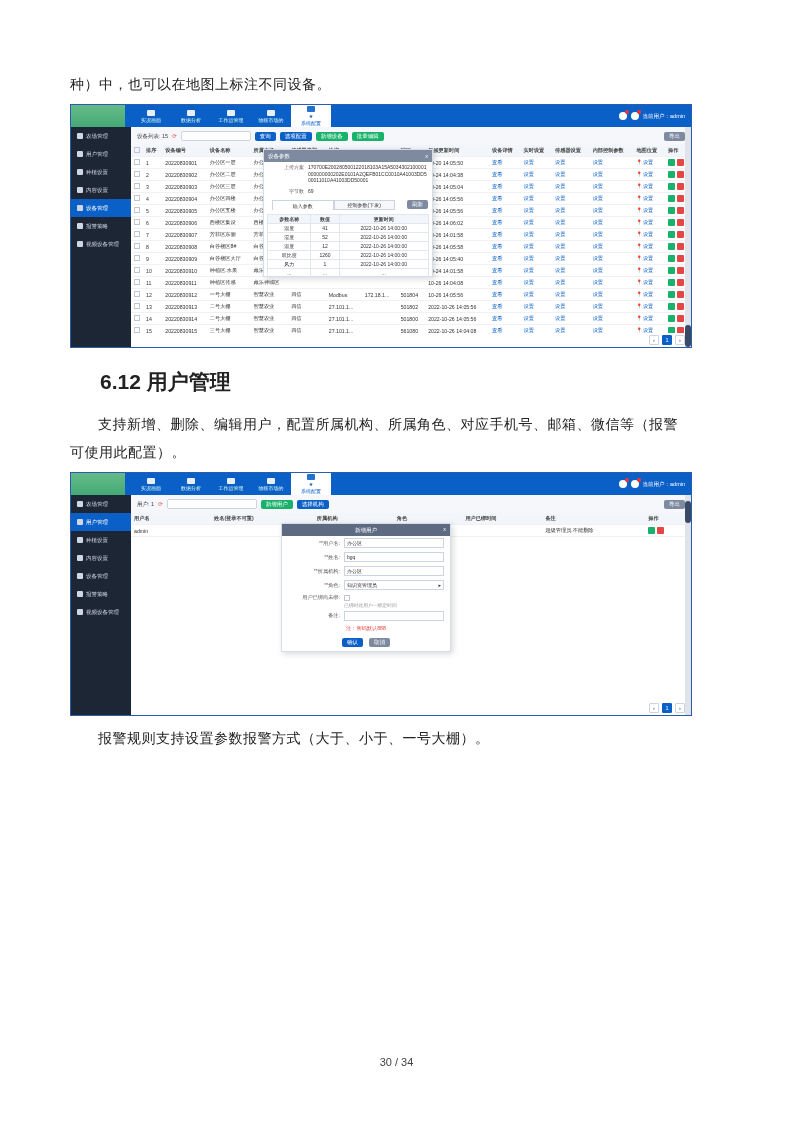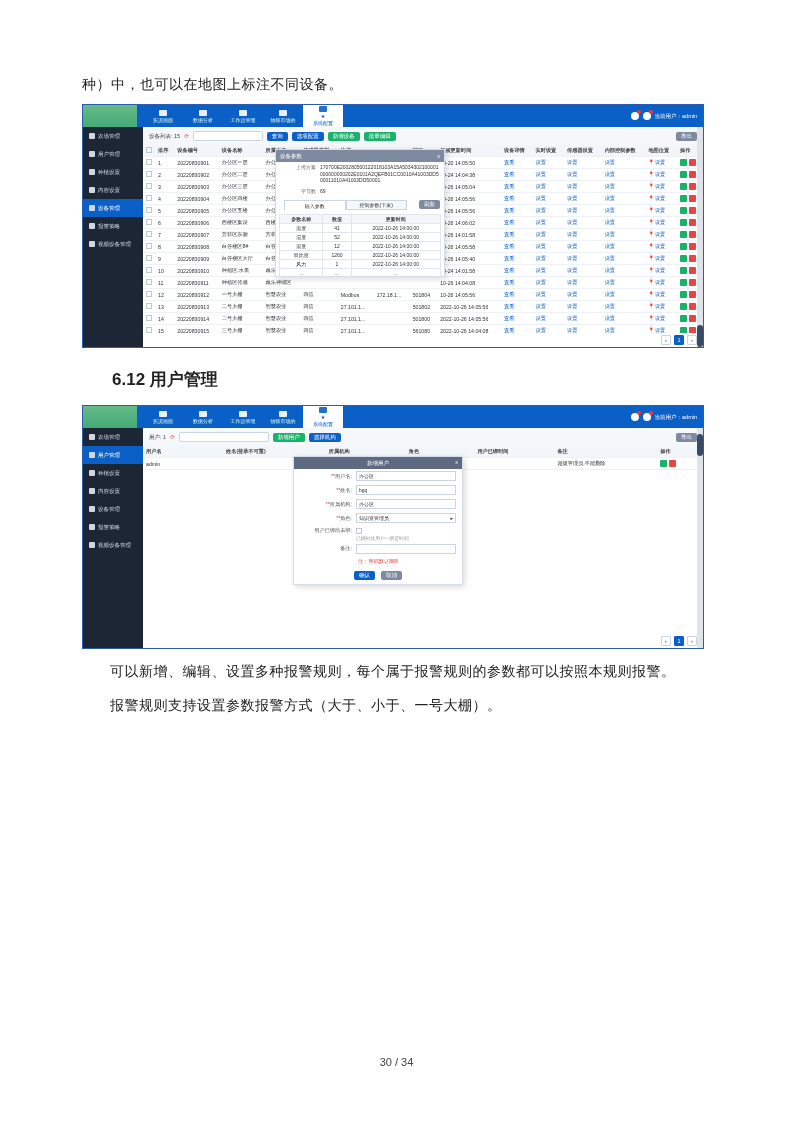--- a/index.html
+++ b/index.html
@@ -1,20 +1,20 @@
 <!DOCTYPE html>
 <html><head>
 <meta charset="utf-8">
 <style>
   *{box-sizing:border-box;margin:0;padding:0;font-family:"Microsoft YaHei","SimSun",sans-serif;}
   body{width:793px;height:1122px;background:#fff;position:relative;color:#222;}
-  .page{position:absolute;left:82px;top:70px;width:622px;}
+  .page{position:absolute;left:70px;top:70px;width:622px;}
   .para{font-size:14px;line-height:2;letter-spacing:0.5px;margin-bottom:6px;}
   .indent{text-indent:2em;}
-  h2{font-size:17px;font-weight:700;margin:20px 0 14px 30px;}
+  h2{font-size:21px;font-weight:700;margin:20px 0 14px 30px;}
   .shot{border:1px solid #2a5db0;margin:4px 0 8px 0;width:622px;background:#e9eef5;font-size:6px;color:#333;overflow:hidden;position:relative;}
   
   .topnav{height:22px;background:#0b60c8;display:flex;align-items:center;color:#fff;}
   .logo{width:54px;height:22px;background:linear-gradient(#6b8,#4a7);margin-right:6px;}
   .navitem{width:40px;height:22px;display:flex;flex-direction:column;align-items:center;justify-content:center;font-size:5px;color:#dfe;gap:1px;}
   .navitem .ic{width:8px;height:6px;background:#fff;opacity:.9;border-radius:1px;}
   .navitem.active{background:#fff;color:#0b60c8;}
   .navitem.active .ic{background:#0b60c8;}
   .rightnav{margin-left:auto;display:flex;align-items:center;gap:4px;padding-right:6px;font-size:5.5px;}
   .bell{width:8px;height:8px;background:#fff;border-radius:50%;position:relative;}
@@ -584,20 +584,21 @@
               <td>...</td>
               <td>...</td>
               <td>...</td>
             </tr>
           </tbody>
       </table>
     </div>
   </div>
 
   <h2>6.12 用户管理</h2>
+  <p class="para indent">支持新增、删除、编辑用户，配置所属机构、所属角色、对应手机号、邮箱、微信等（报警可使用此配置）。</p>
 
   <div class="shot" style="height:244px;">
     <div class="topnav">
       <div class="logo"></div>
       <div class="navitem">
           <div class="ic"></div>
           <span>实况画面</span>
         </div>
       <div class="navitem">
           <div class="ic"></div>
@@ -738,17 +739,16 @@
       <div class="warn">注：密码默认888</div>
       <div class="ftr">
         <span class="btn">确认</span>
         <span class="btn gr">取消</span>
       </div>
     </div>
     <div class="scrollflag" style="top:22px;bottom:0;"></div>
     <div class="knob" style="top:28px;"></div>
   </div>
 
-  <p class="para indent">可以新增、编辑、设置多种报警规则，每个属于报警规则的参数都可以按照本规则报警。</p>
   <p class="para indent">报警规则支持设置参数报警方式（大于、小于、一号大棚）。</p>
 </div>
 
 <div class="footer">30 / 34</div>
 
 </body></html>

